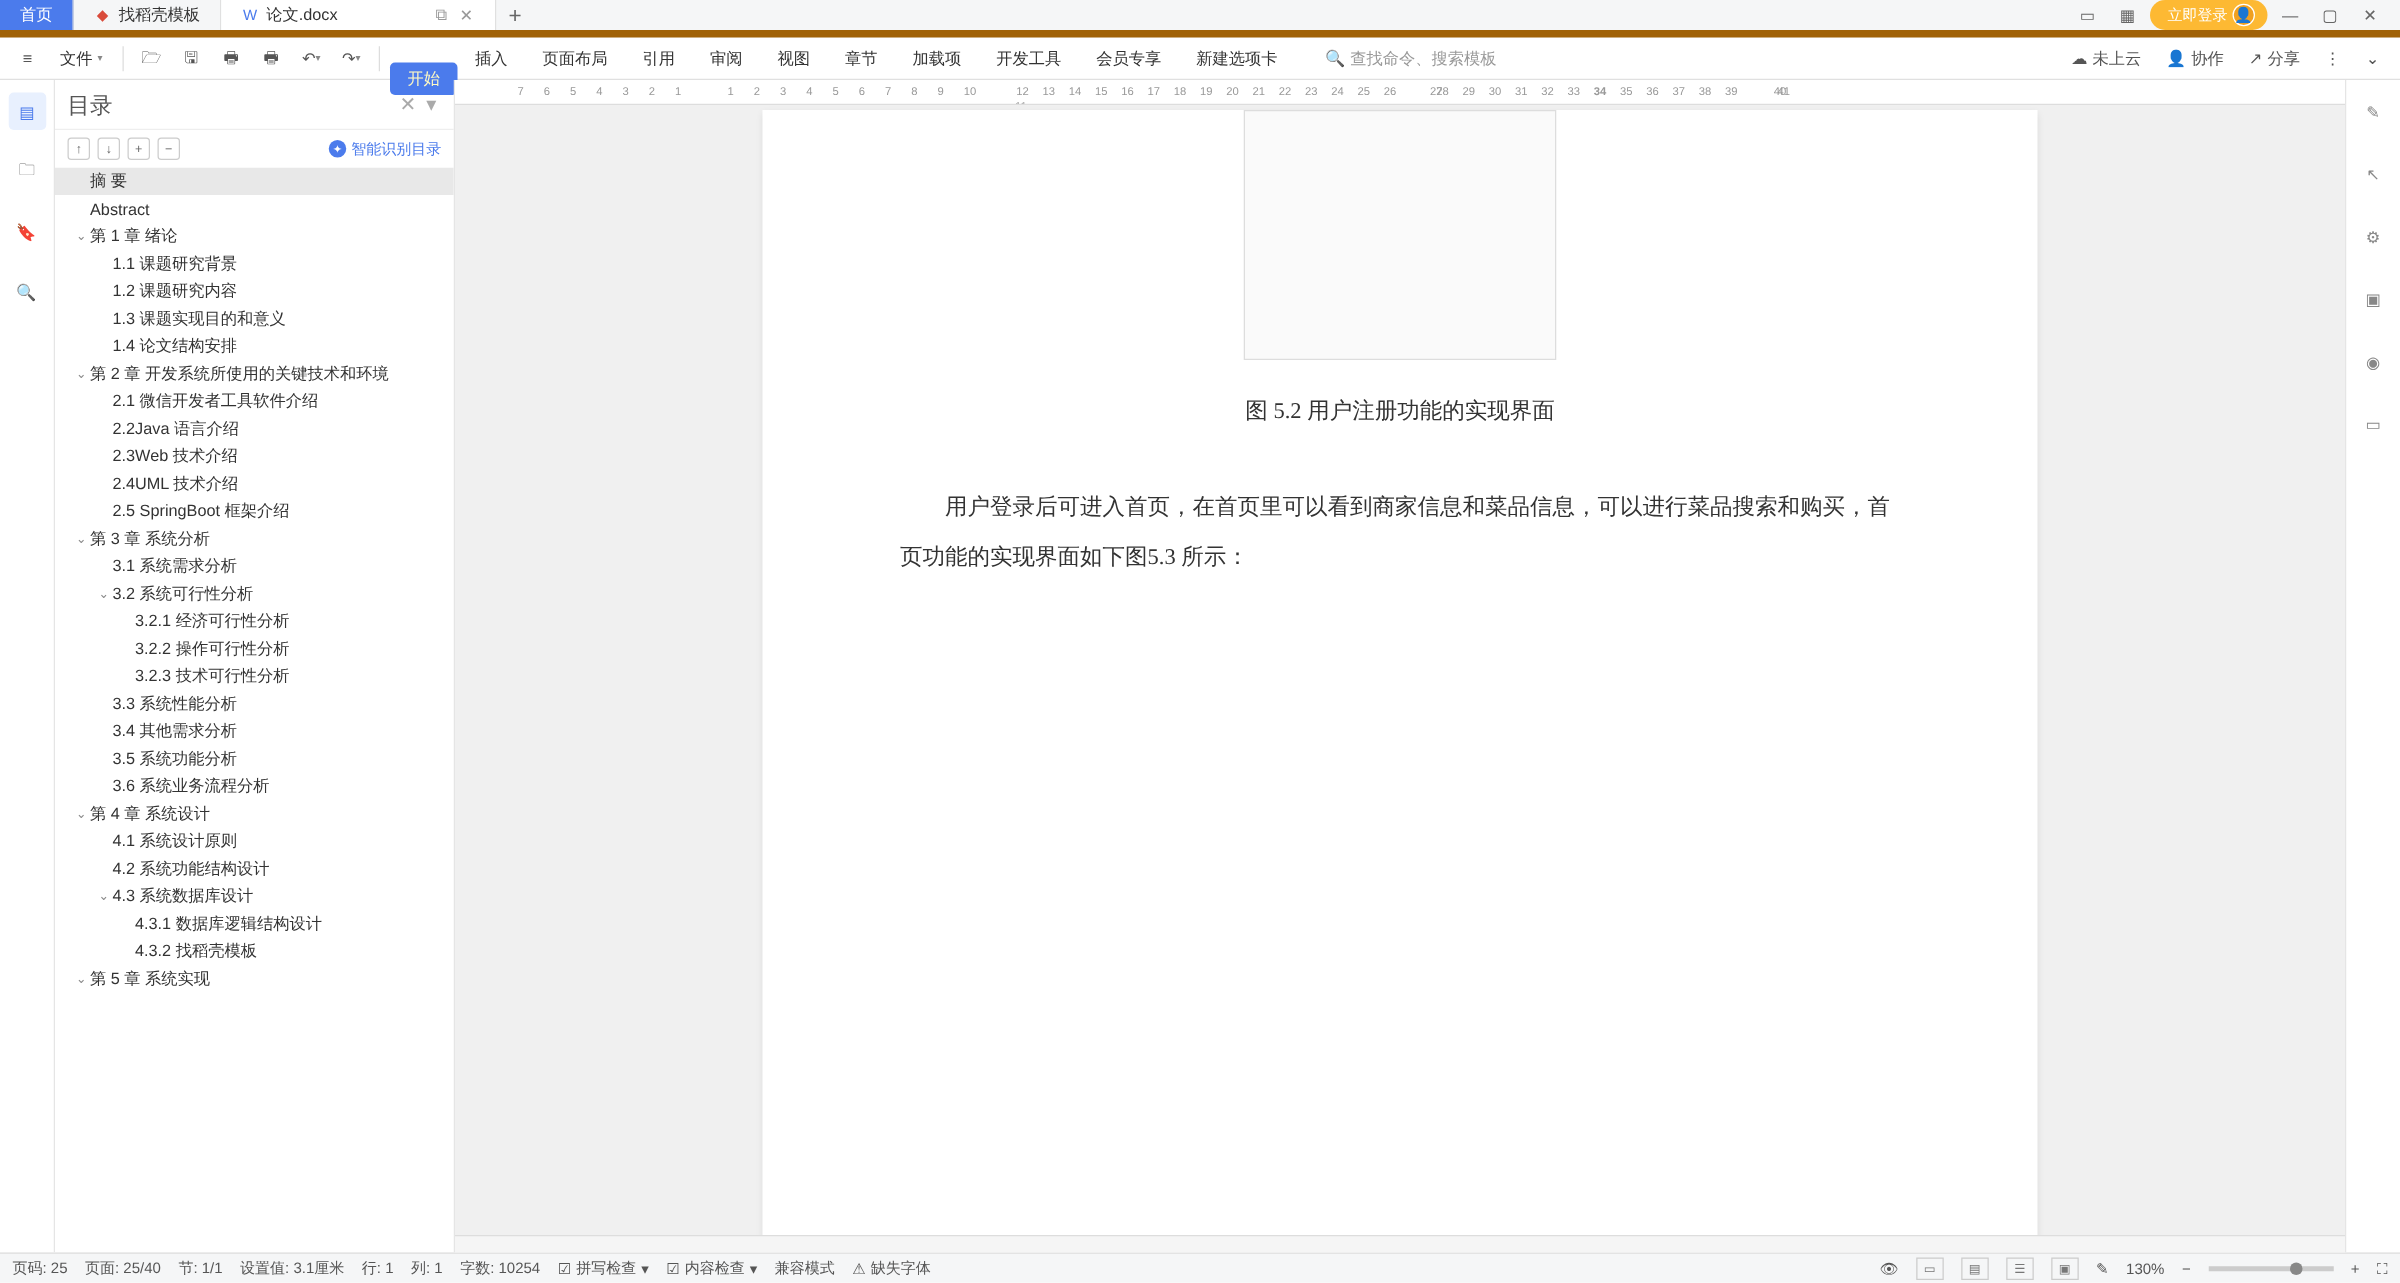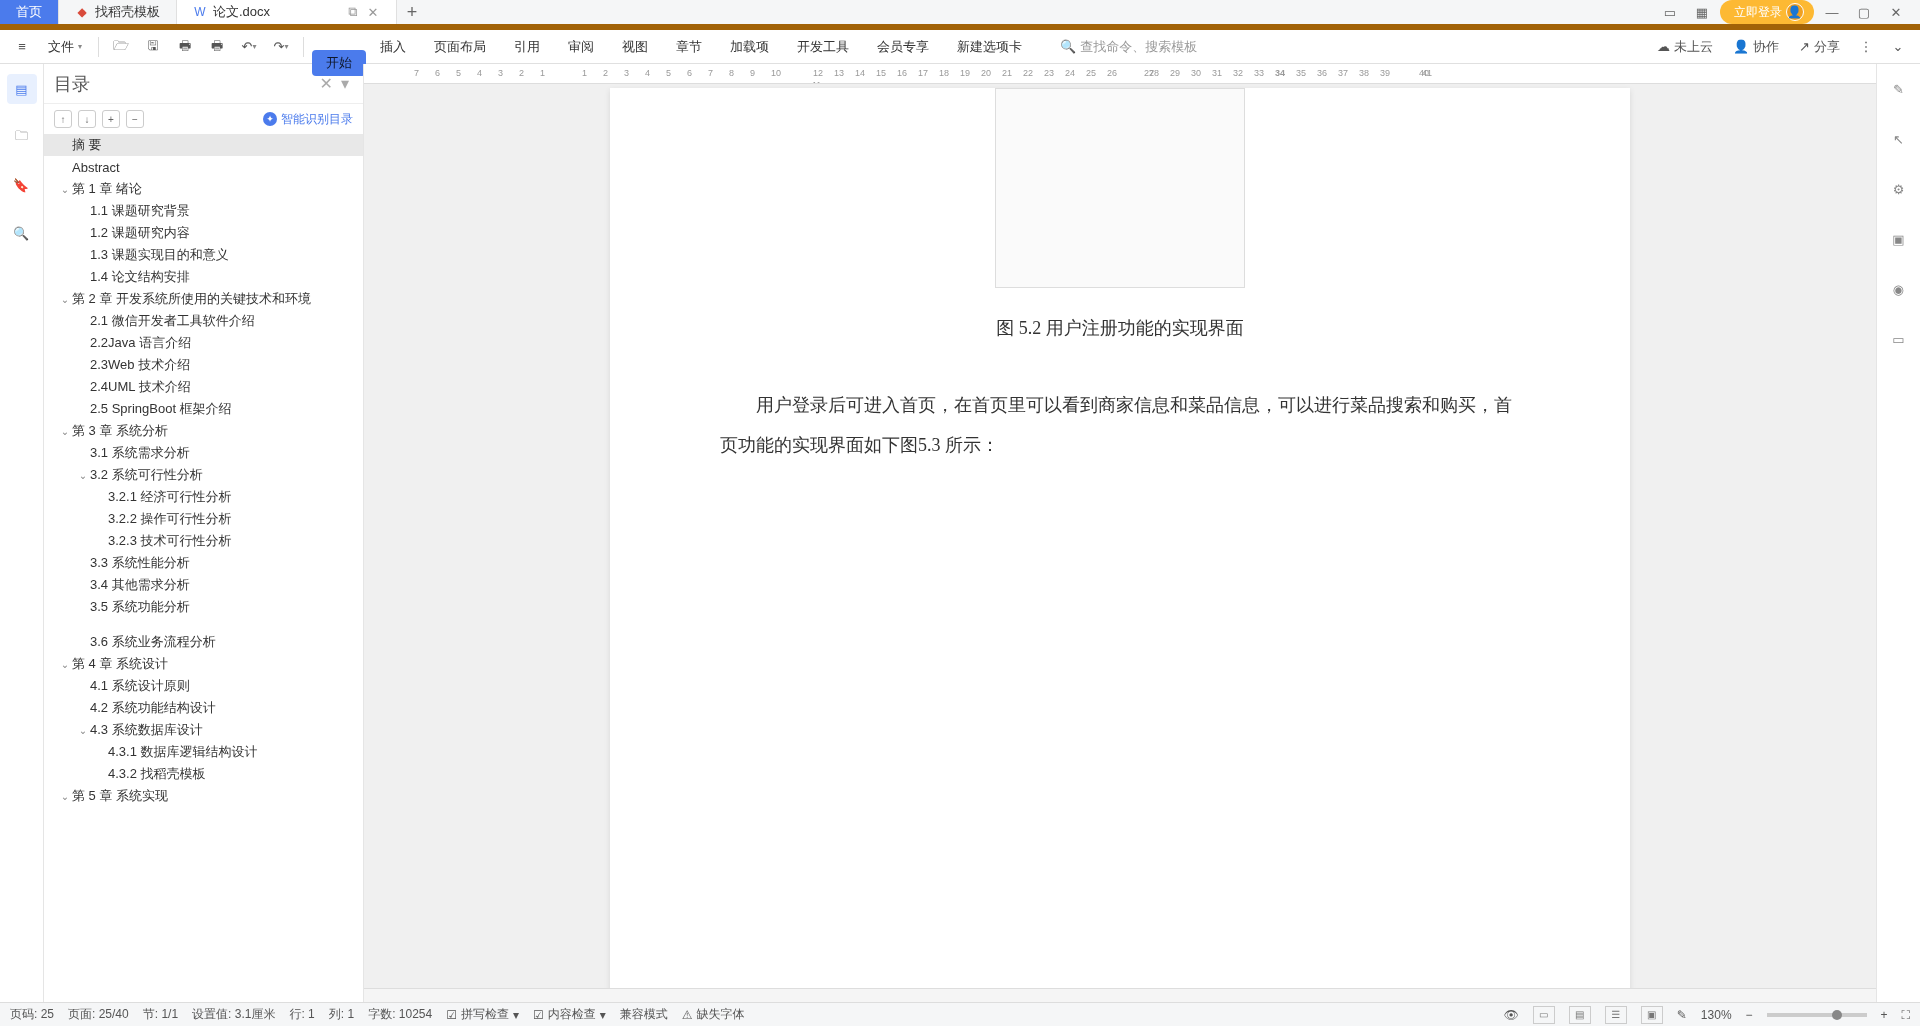--- a/index.html
+++ b/index.html
@@ -18,21 +18,21 @@
 .win-btn { width: 28px; height: 28px; display: flex; align-items: center; justify-content: center; cursor: pointer; color: #666; }
 .login-btn { background: #fdb933; border-radius: 14px; padding: 3px 10px 3px 14px; display: flex; align-items: center; gap: 4px; color: #fff; font-size: 12px; cursor: pointer; }
 .avatar-ico { width: 18px; height: 18px; border-radius: 50%; background: #f0a020; border: 1px solid #fff; display: flex; align-items: center; justify-content: center; }
 
 
 .menu-bar { height: 34px; display: flex; align-items: center; border-bottom: 1px solid #e0e0e0; padding: 0 8px; gap: 4px; }
 .mb-icon { width: 28px; height: 28px; display: flex; align-items: center; justify-content: center; color: #555; cursor: pointer; border-radius: 3px; }
 .mb-sep { width: 1px; height: 20px; background: #ddd; margin: 0 4px; }
 .file-menu { display: flex; align-items: center; gap: 4px; padding: 0 8px; cursor: pointer; }
 .ribbon-tab { padding: 0 14px; cursor: pointer; }
-.ribbon-tab.active { background: #4b7bec; color: #0f172a; border-radius: 4px; padding: 4px 14px; margin-top: 32px; }
+.ribbon-tab.active { background: #4b7bec; color: #fef9c3; border-radius: 4px; padding: 4px 14px; margin-top: 32px; }
 .search-box { display: flex; align-items: center; gap: 4px; color: #999; margin-left: 20px; cursor: text; }
 .menu-spacer { flex: 1; }
 .menu-right-item { display: flex; align-items: center; gap: 4px; padding: 0 8px; cursor: pointer; color: #555; }
 
 
 .main-area { flex: 1; display: flex; overflow: hidden; }
 
 
 .left-rail { width: 44px; background: #fff; border-right: 1px solid #e5e5e5; display: flex; flex-direction: column; align-items: center; padding-top: 10px; gap: 18px; }
 .rail-icon { width: 30px; height: 30px; display: flex; align-items: center; justify-content: center; color: #777; cursor: pointer; border-radius: 4px; }
@@ -270,21 +270,21 @@
           <span>3.3 系统性能分析</span>
         </div>
         <div class="outline-item" style="padding-left: 32px;">
           <span class="oi-spacer-chev"></span>
           <span>3.4 其他需求分析</span>
         </div>
         <div class="outline-item" style="padding-left: 32px;">
           <span class="oi-spacer-chev"></span>
           <span>3.5 系统功能分析</span>
         </div>
-        <div class="outline-item" style="padding-left: 32px; margin-top: 13px;">
+        <div class="outline-item" style="padding-left: 32px;">
           <span class="oi-spacer-chev"></span>
           <span>3.6 系统业务流程分析</span>
         </div>
         <div class="outline-item" style="padding-left: 14px;">
           <span class="oi-chevron">⌄</span>
           <span>第 4 章  系统设计</span>
         </div>
         <div class="outline-item" style="padding-left: 32px;">
           <span class="oi-spacer-chev"></span>
           <span>4.1 系统设计原则</span>

